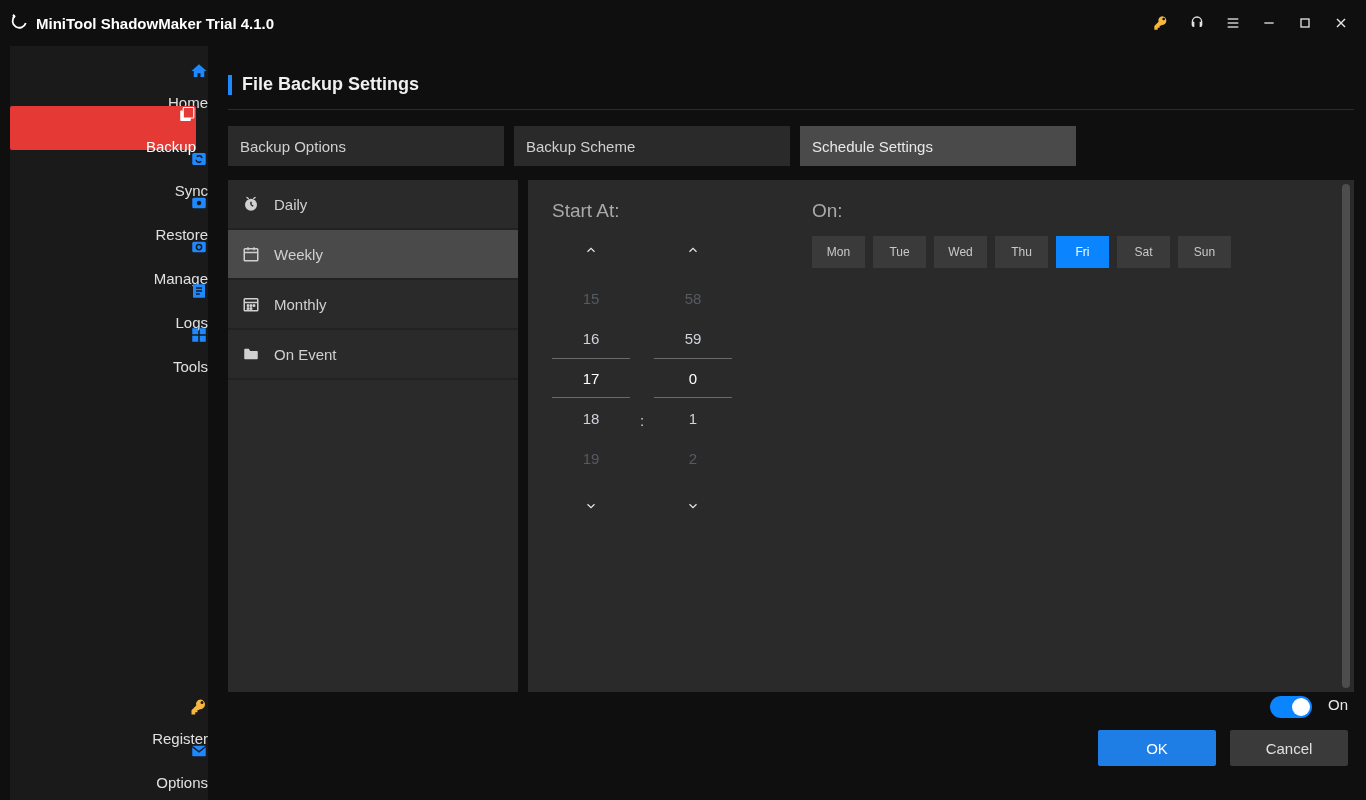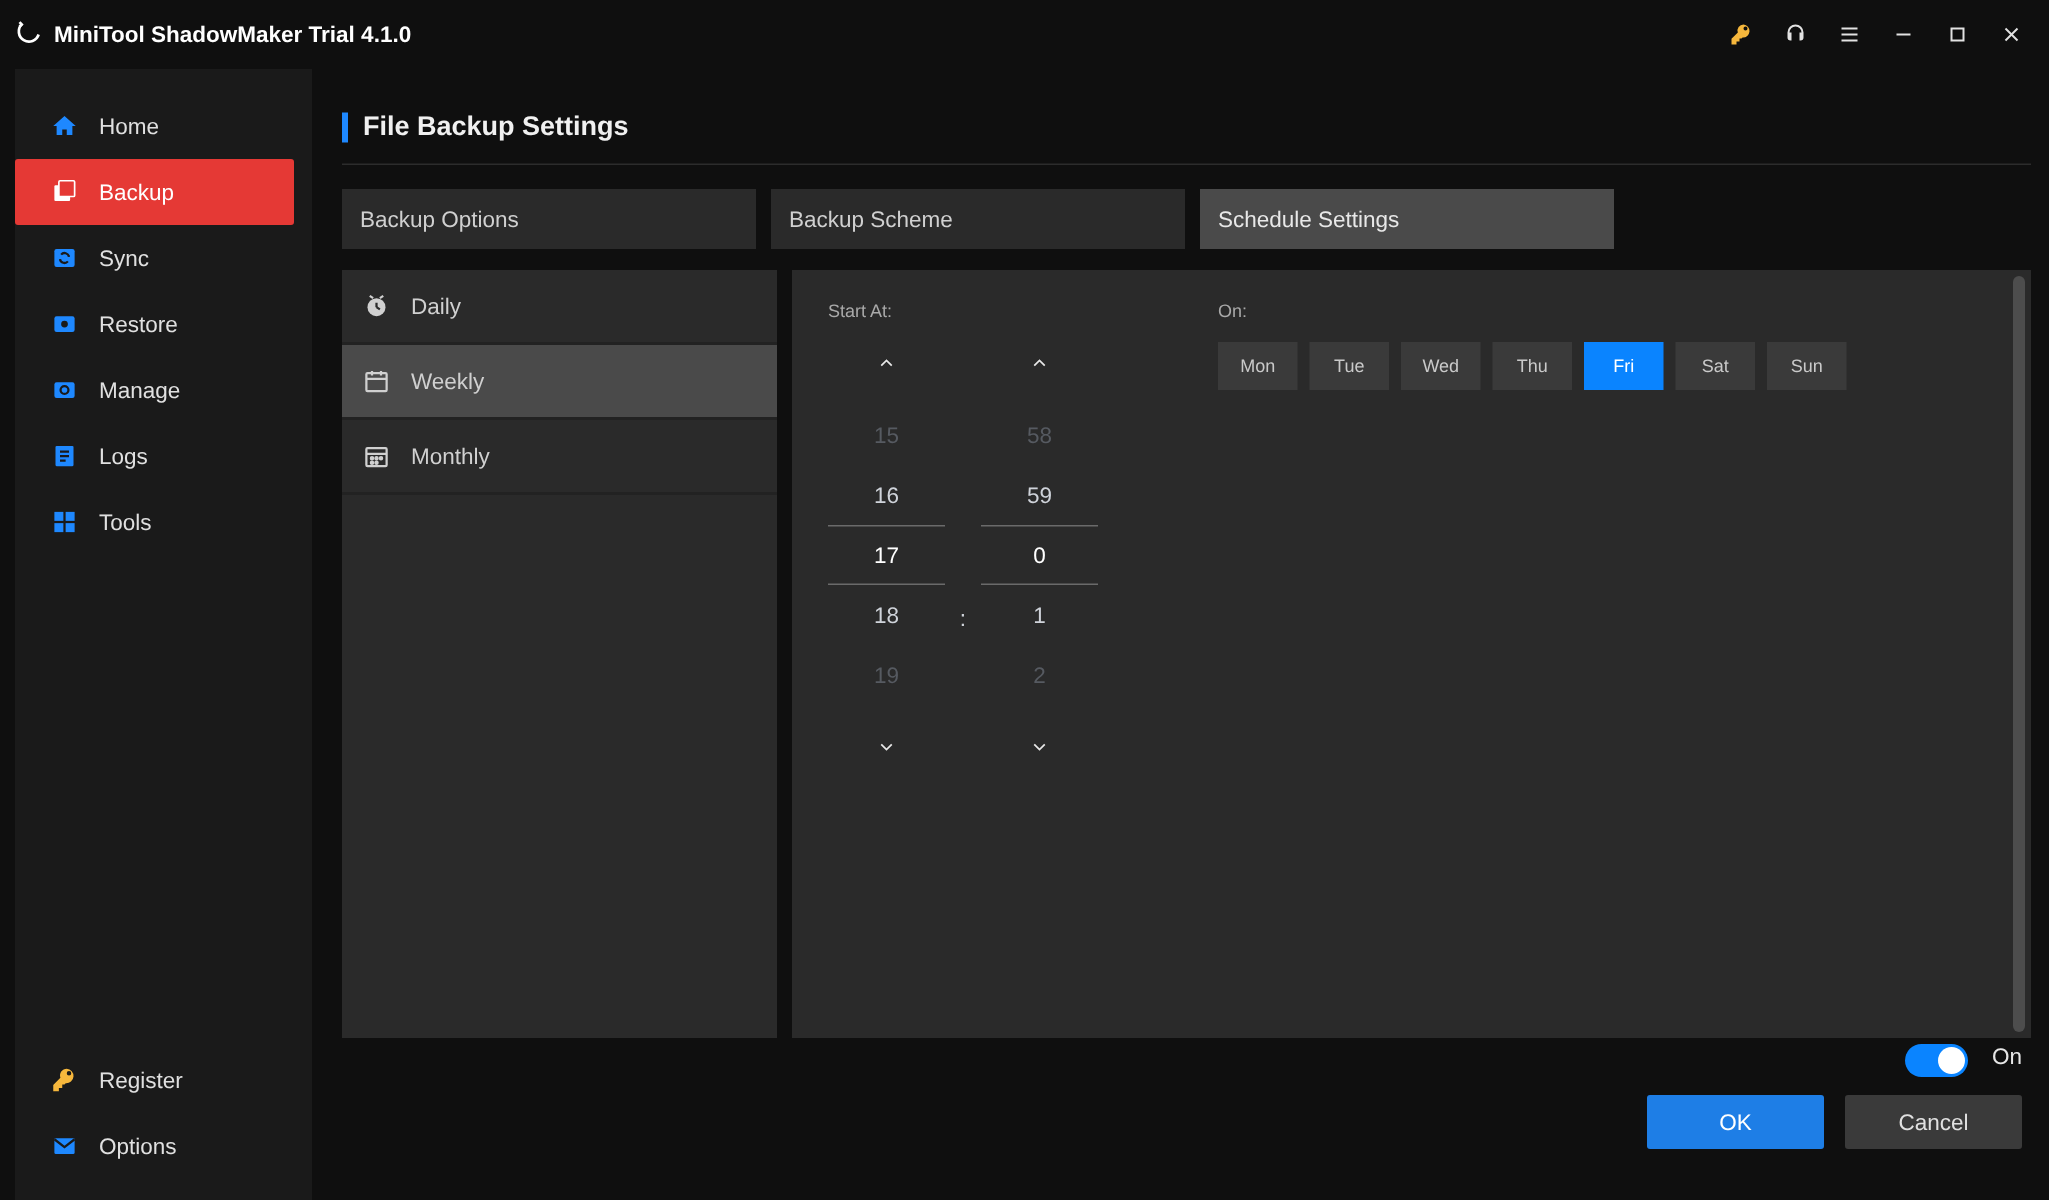--- a/index.html
+++ b/index.html
@@ -20,22 +20,22 @@
 
   
   .app-body { display: flex; height: 754px; }
   .sidebar {
     width: 198px; background: #1a1a1a; display: flex; flex-direction: column;
     padding: 16px 0 0 0; position: relative;
     margin: 0 0 0 10px;
   }
   .sidebar-spacer{ flex:1;}
   .menu-item {
-    display: flex; align-items: center; gap: 14px; height: 44px;
-    padding: 0 0 0 24px; color: #e0e0e0; font-size: 15px; cursor: pointer;
+    display: flex; align-items: flex-end; gap: 14px; height: 44px;
+    padding: 0 0 0 24px; color: #e0e0e0; font-size: 15px; cursor: pointer; flex-direction: column;
   }
   .menu-item.active { background: #e53935; color: #fff; margin: 0 12px 0 0px; border-radius: 2px;}
   .menu-icon { width: 18px; height: 18px; display:flex; align-items:center; justify-content:center; color:#1e88ff;}
   .menu-item.active .menu-icon{ color:#fff;}
   .bottom-menu .menu-icon.key{ color:#f6b73c;}
 
   
   .main { flex: 1; padding: 28px 12px 10px 20px; display: flex; flex-direction: column; }
   .page-header { display: flex; align-items: center; gap: 10px; padding-bottom: 14px; border-bottom: 1px solid #2c2c2c;}
   .page-header-bar { width: 4px; height: 20px; background: #1e88ff; }
@@ -54,21 +54,21 @@
     display: flex; align-items: center; gap: 14px; height: 50px; padding: 0 14px;
     color: #d0d0d0; font-size: 15px; cursor: pointer; border-bottom: 2px solid #222;
   }
   .lp-item.active { background: #4a4a4a; }
   .lp-icon{ width:18px; height:18px; display:flex; align-items:center; justify-content:center; color:#d0d0d0;}
 
   .right-panel { flex: 1; background: #2a2a2a; padding: 20px 24px; display:flex; gap:80px; position:relative;}
   .right-scroll{ position:absolute; right:4px; top:4px; bottom:4px; width:8px; background:#4d4d4d; border-radius:4px;}
 
   
-  .section-label{ color:#a9a9a9; font-size:12px; margin-bottom:14px;}
+  .section-label{ color:#a9a9a9; font-size:19px; margin-bottom:14px;}
   .time-picker{ display:flex; align-items:flex-start; gap:6px;}
   .spinner-col{ width:78px; display:flex; flex-direction:column; align-items:center;}
   .chev-btn{ width:28px; height:28px; display:flex; align-items:center; justify-content:center; color:#e8e8e8; cursor:pointer;}
   .wheel{ margin-top:14px; margin-bottom:14px; display:flex; flex-direction:column; align-items:center; width:78px;}
   .wheel-row{ height:40px; display:flex; align-items:center; justify-content:center; font-size:15px; color:#cfd3da; width:100%;}
   .wheel-row.dim{ color:#565a61;}
   .wheel-row.sel{ color:#ffffff; border-top:1px solid #6a6a6a; border-bottom:1px solid #6a6a6a;}
   .time-colon{ width:12px; text-align:center; color:#cfd3da; font-size:15px; padding-top:176px;}
 
   
@@ -288,20 +288,28 @@
                 <line x1="3" y1="10" x2="21" y2="10"></line>
                 <circle cx="8" cy="14" r="1" fill="currentColor"></circle>
                 <circle cx="12" cy="14" r="1" fill="currentColor"></circle>
                 <circle cx="16" cy="14" r="1" fill="currentColor"></circle>
                 <circle cx="8" cy="18" r="1" fill="currentColor"></circle>
                 <circle cx="12" cy="18" r="1" fill="currentColor"></circle>
               </svg>
           </span>
           <span>Monthly</span>
         </div>
+        <div class="lp-item">
+          <span class="lp-icon">
+            <svg viewBox="0 0 24 24" width="18" height="18" fill="currentColor">
+                <path d="M3 6a1 1 0 0 1 1-1h5l2 3h9a1 1 0 0 1 1 1v9a1 1 0 0 1-1 1H4a1 1 0 0 1-1-1z"></path>
+              </svg>
+          </span>
+          <span>On Event</span>
+        </div>
       </div>
 
       <div class="right-panel">
         <div class="right-scroll"></div>
 
         <div>
           <div class="section-label">Start At:</div>
           <div class="time-picker">
 
             <div class="spinner-col">

